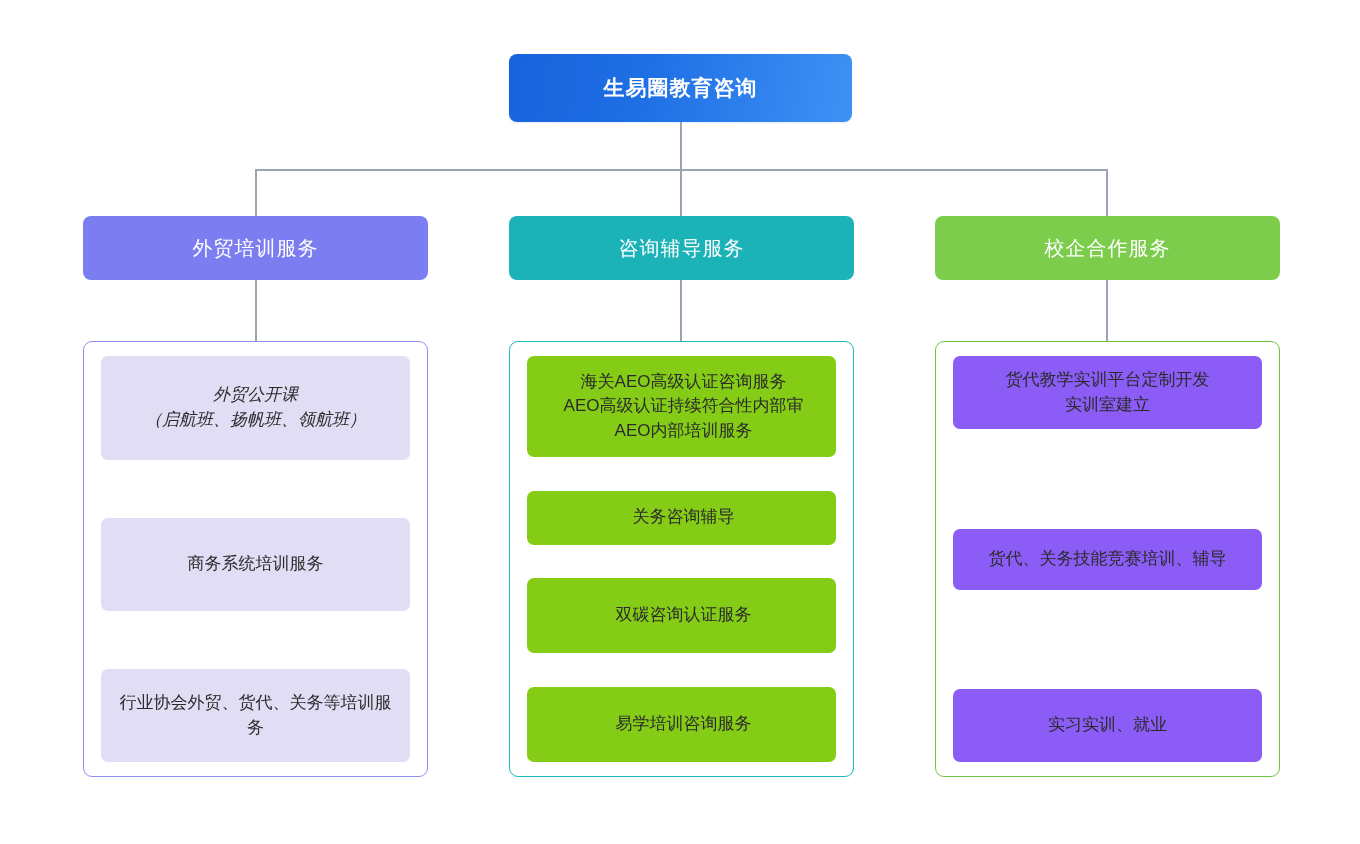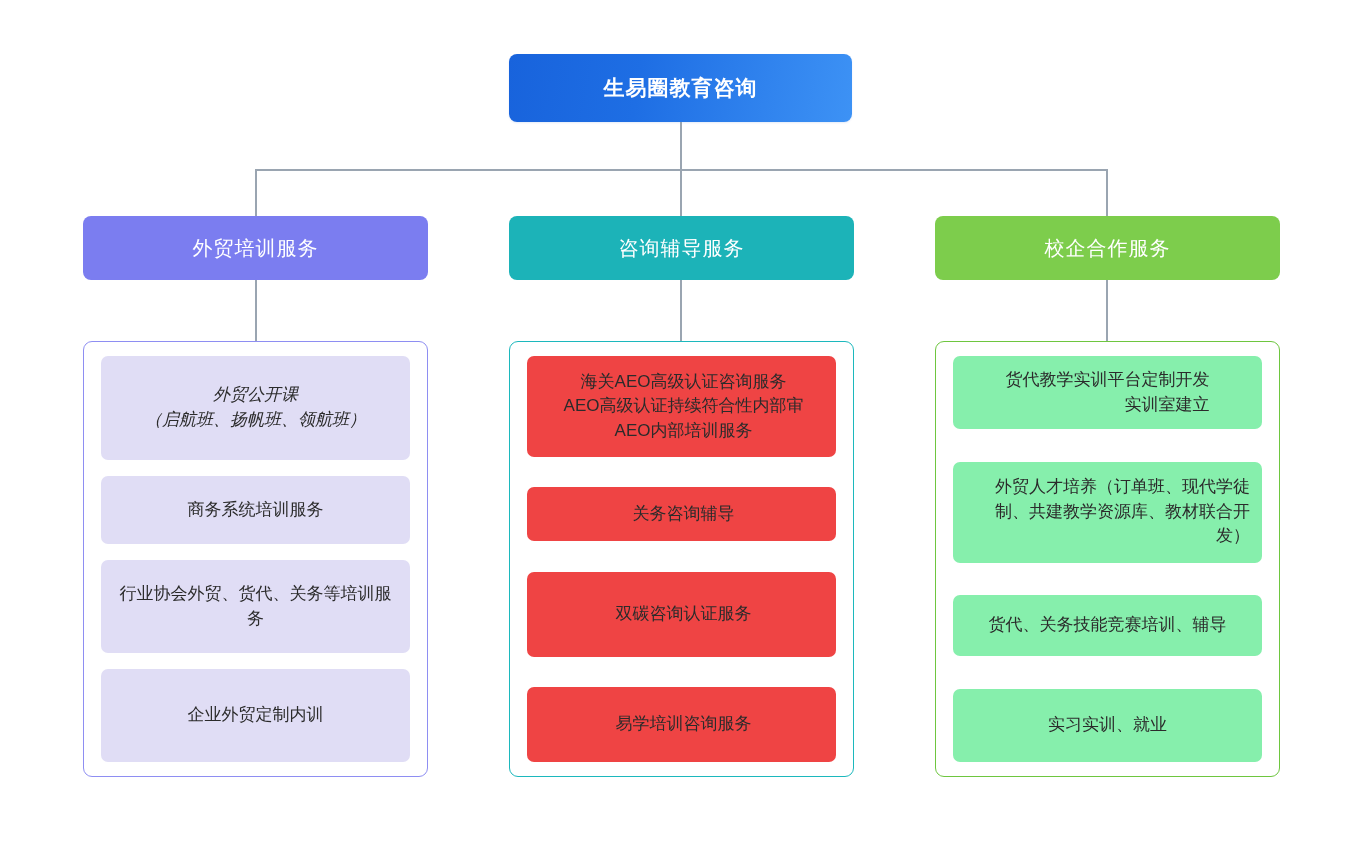--- a/index.html
+++ b/index.html
@@ -105,26 +105,26 @@
   }
 
   
   .branch-1 .branch-header { background: #7b7df0; }
   .branch-1 .branch-body   { border-color: #8e8ef2; }
   .branch-1 .item          { background: #e0ddf5; }
 
   
   .branch-2 .branch-header { background: #1cb3b8; }
   .branch-2 .branch-body   { border-color: #1cb8bd; }
-  .branch-2 .item          { background: #ef4444; padding-left: 16px; }
+  .branch-2 .item          { background: #84cc16; padding-left: 16px; }
 
   
   .branch-3 .branch-header { background: #7dcd4c; text-align: right; }
   .branch-3 .branch-body   { border-color: #6ec63f; }
-  .branch-3 .item          { background: #86efac; text-align: right; }
+  .branch-3 .item          { background: #8b5cf6; }
 </style>
 </head>
 <body>
 
 <div id="canvas">
 
   <div class="root-node">
     <span class="root-label">生易圈教育咨询</span>
   </div>
 
@@ -138,46 +138,44 @@
   <div class="connector conn-v" style="left:680px; top:280px; height:61px;"></div>
   <div class="connector conn-v" style="left:1106px; top:280px; height:61px;"></div>
 
   <div class="branch branch-1">
     <div class="branch-header">
       <span class="branch-header-label">外贸培训服务</span>
     </div>
     <div class="branch-body">
       <div class="item" style="height:104px;font-style:italic;">外贸公开课
 （启航班、扬帆班、领航班）</div>
-      <div class="item" style="height:68px;">商务系统培训服务</div>
+      <div class="item" style="height:93px;">商务系统培训服务</div>
       <div class="item" style="height:93px;">行业协会外贸、货代、关务等培训服务</div>
-      <div class="item" style="height:93px;">企业外贸定制内训</div>
     </div>
   </div>
 
   <div class="branch branch-2">
     <div class="branch-header">
       <span class="branch-header-label">咨询辅导服务</span>
     </div>
     <div class="branch-body">
       <div class="item" style="height:101px;">海关AEO高级认证咨询服务
 AEO高级认证持续符合性内部审
 AEO内部培训服务</div>
       <div class="item" style="height:54px;">关务咨询辅导</div>
-      <div class="item" style="height:85px;">双碳咨询认证服务</div>
+      <div class="item" style="height:75px;">双碳咨询认证服务</div>
       <div class="item" style="height:75px;">易学培训咨询服务</div>
     </div>
   </div>
 
   <div class="branch branch-3">
     <div class="branch-header">
       <span class="branch-header-label">校企合作服务</span>
     </div>
     <div class="branch-body">
       <div class="item" style="height:73px;">货代教学实训平台定制开发
 实训室建立</div>
-      <div class="item" style="height:101px;">外贸人才培养（订单班、现代学徒制、共建教学资源库、教材联合开发）</div>
       <div class="item" style="height:61px;">货代、关务技能竞赛培训、辅导</div>
       <div class="item" style="height:73px;">实习实训、就业</div>
     </div>
   </div>
 
 </div>
 
 </body></html>

